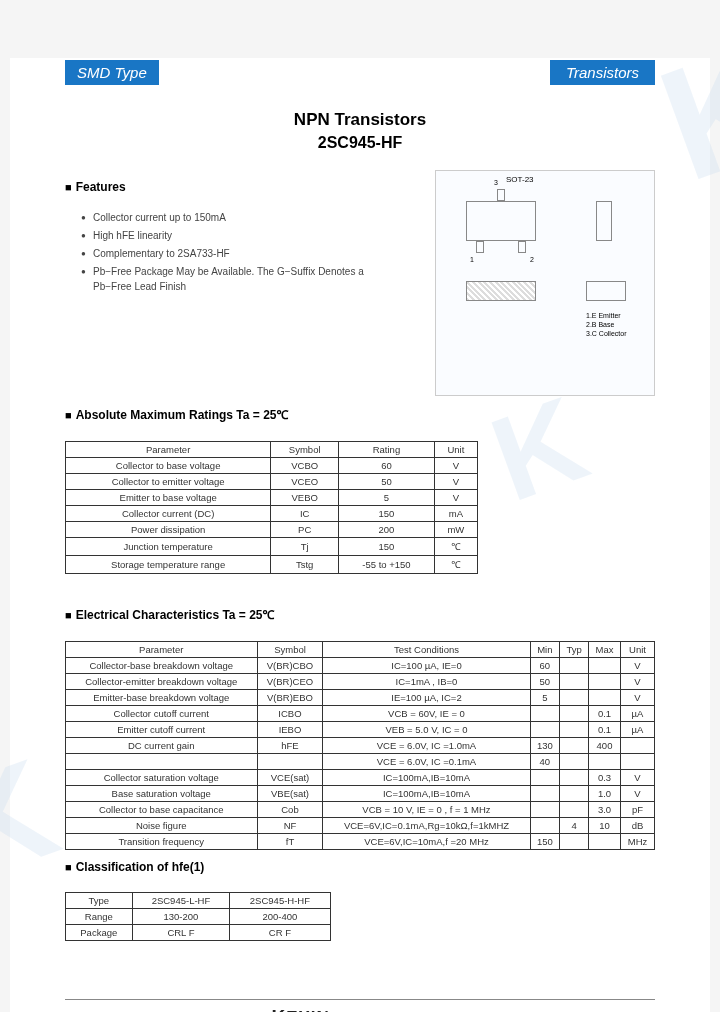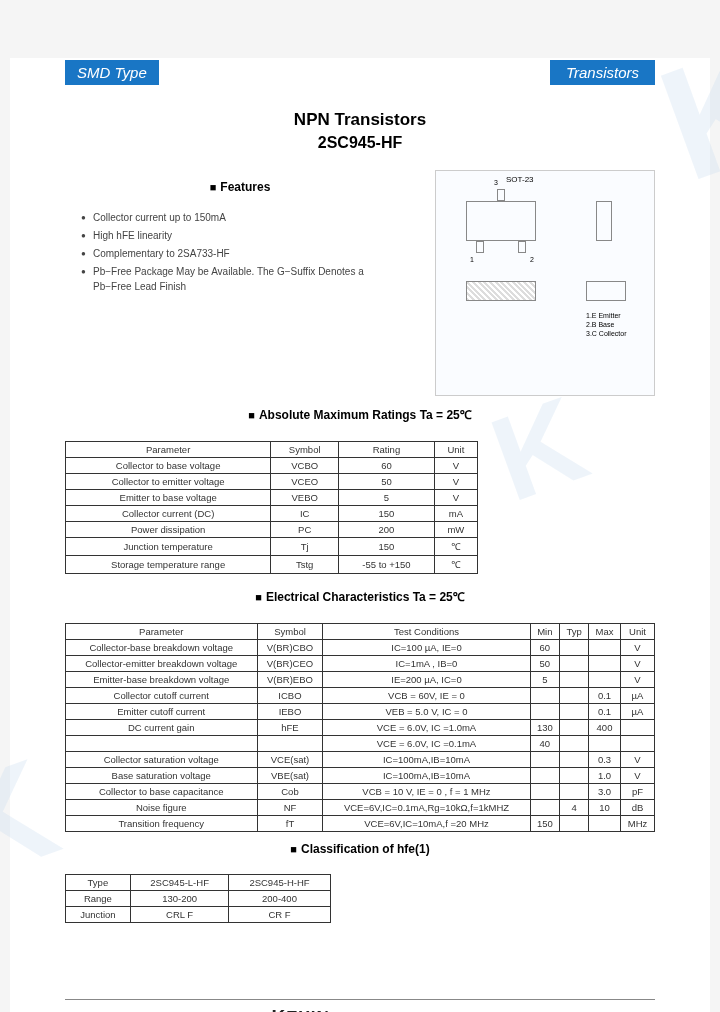--- a/index.html
+++ b/index.html
@@ -12,21 +12,21 @@
   .content { position: relative; z-index: 1; padding: 0 55px; }
   .banner { display: flex; align-items: center; height: 28px; margin-top: 58px; }
   .banner-left { background: #1976c5; color: #fff; font-style: italic; font-size: 15px; padding: 4px 12px; white-space: nowrap; }
   .banner-mid { flex: 1; height: 1px; }
   .banner-right { background: #1976c5; color: #fff; font-style: italic; font-size: 15px; padding: 4px 16px; white-space: nowrap; }
   .title-block { text-align: center; margin: 24px 0 18px; }
   .title-block h1 { font-size: 17px; font-weight: bold; margin-bottom: 4px; text-align: center; }
   .title-block h2 { font-size: 16px; font-weight: bold; }
   .flexrow { display: flex; gap: 20px; margin-top: 8px; }
   .features { flex: 1; }
-  .section-head { font-size: 12px; font-weight: bold; margin: 10px 0 6px; text-align: center; }
+  .section-head { font-size: 12px; font-weight: bold; margin: 10px 0 6px; }
   .section-head::before { content: "■"; margin-right: 4px; font-size: 11px; }
   .features ul { list-style: none; margin: 16px; padding: 0; }
   .features li { font-size: 10px; color: #444; margin: 3px 0; padding-left: 12px; position: relative; line-height: 1.5; }
   .features li::before { content: "●"; position: absolute; left: 0; font-size: 8px; top: 2px; }
   .diagram { width: 220px; height: 226px; border: 0.5px solid #ccc; background: #fafcff; font-size: 7px; position: relative; text-decoration: underline; }
   .diagram .pkg { position: absolute; border: 0.5px solid #888; }
   table { border-collapse: collapse; width: 100%; font-size: 9.5px; margin-top: 18px; }
   table.narrow { width: 70%; }
   table.small { width: 45%; }
   th, td { border: 0.5px solid #333; padding: 2px 4px; text-align: center; color: #333; }
@@ -133,21 +133,21 @@
           </tr>
           <tr>
             <td class="left">Storage temperature range</td>
             <td>Tstg</td>
             <td>-55 to +150</td>
             <td>℃</td>
           </tr>
         </tbody>
     </table>
 
-    <div class="section-head" style="margin-top:14px">Electrical Characteristics Ta = 25℃</div>
+    <div class="section-head" style="margin-top:32px">Electrical Characteristics Ta = 25℃</div>
     <table>
       <thead>
           <tr>
         <th>Parameter</th>
         <th>Symbol</th>
         <th>Test Conditions</th>
         <th>Min</th>
         <th>Typ</th>
         <th>Max</th>
         <th>Unit</th>
@@ -168,21 +168,21 @@
             <td>V(BR)CEO</td>
             <td>IC=1mA , IB=0</td>
             <td>50</td>
             <td></td>
             <td></td>
             <td>V</td>
           </tr>
           <tr>
             <td class="left">Emitter-base breakdown voltage</td>
             <td>V(BR)EBO</td>
-            <td>IE=200 µA, IC=0</td>
+            <td>IE=100 µA, IC=2</td>
             <td>5</td>
             <td></td>
             <td></td>
             <td>V</td>
           </tr>
           <tr>
             <td class="left">Collector cutoff current</td>
             <td>ICBO</td>
             <td>VCB = 60V, IE = 0</td>
             <td></td>
@@ -274,21 +274,21 @@
         <th>2SC945-H-HF</th>
       </tr>
         </thead>
       <tbody id="classif-body">
           <tr>
             <td>Range</td>
             <td>130-200</td>
             <td>200-400</td>
           </tr>
           <tr>
-            <td>Junction</td>
+            <td>Package</td>
             <td>CRL F</td>
             <td>CR F</td>
           </tr>
         </tbody>
     </table>
   </div>
 
   <div class="footer-line"></div>
   <div class="footer">
     <span class="logo"><span class="k">K</span>EXIN</span>

